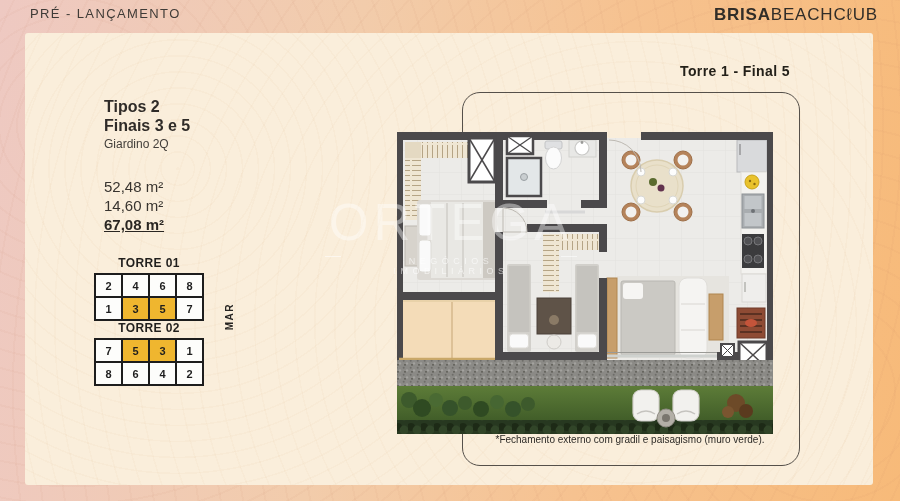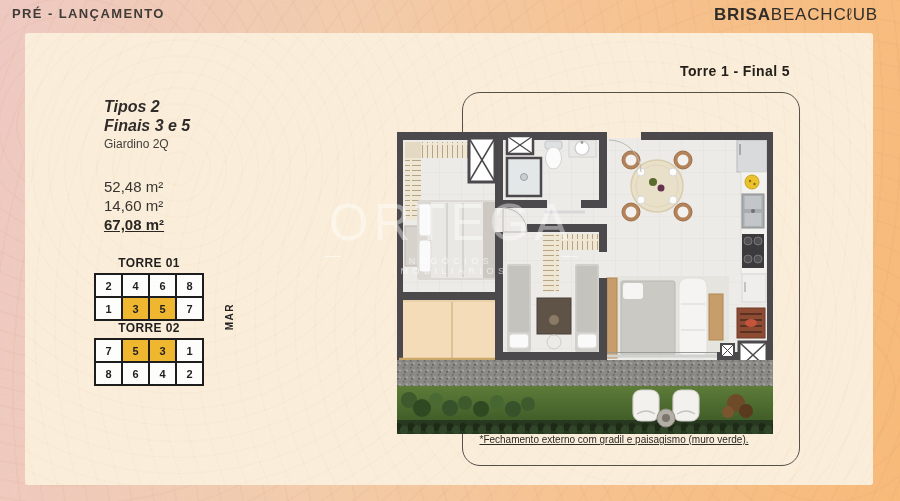--- a/index.html
+++ b/index.html
@@ -7,26 +7,26 @@
     font-family:"Liberation Sans",sans-serif;
     background:
       repeating-radial-gradient(circle at 8% 25%, rgba(190,120,90,0.05) 0 2px, rgba(190,120,90,0) 2px 18px),
       repeating-radial-gradient(circle at 92% 78%, rgba(190,120,90,0.05) 0 2px, rgba(190,120,90,0) 2px 22px),
       linear-gradient(97deg,#eec9c2 0%,#f2ccab 38%,#f6c290 66%,#f7ba79 100%);}
   .panel{position:absolute;left:25px;top:33px;width:848px;height:452px;border-radius:3px;
     background:
       repeating-radial-gradient(circle at 18% 30%, rgba(216,170,120,0.06) 0 1.5px, rgba(216,170,120,0) 1.5px 16px),
       repeating-radial-gradient(circle at 72% 64%, rgba(216,170,120,0.055) 0 1.5px, rgba(216,170,120,0) 1.5px 20px),
       #faeedb;}
-  .prelaunch{position:absolute;left:12px;top:6px;font-size:13px;font-weight:700;
+  .prelaunch{position:absolute;left:30px;top:6px;font-size:13px;font-weight:400;
     letter-spacing:1.4px;color:#3f3b37;}
   .brand{position:absolute;right:22px;top:5px;font-size:17px;color:#312d28;letter-spacing:0.8px;}
   .brand .b{font-weight:700;} .brand .l{font-weight:400;}
   .info{position:absolute;left:104px;top:97px;color:#2f2b28;}
-  .info .t1,.info .t2{font-size:16px;font-weight:700;line-height:19px;font-style:italic;}
+  .info .t1,.info .t2{font-size:16px;font-weight:700;line-height:19px;}
   .info .t3{font-size:12px;font-weight:400;line-height:19px;color:#423e3a;}
   .areas{margin-top:23px;}
   .areas div{font-size:15px;line-height:19px;color:#38342f;}
   .areas .tot{font-weight:700;color:#2a2622;text-decoration:underline;}
   .tower{position:absolute;left:93px;width:112px;}
   .tower.t1{top:256px;} .tower.t2{top:321px;}
   .ttitle{font-size:12px;font-weight:700;letter-spacing:0.4px;color:#211f1d;
     text-align:center;margin-bottom:3px;}
   .tgrid{display:grid;grid-template-columns:repeat(4,25px);grid-auto-rows:21px;gap:2px;
     background:#1d1d1d;border:2px solid #1d1d1d;width:max-content;margin:0 auto;}
@@ -40,22 +40,22 @@
   .planbox{position:absolute;left:462px;top:92px;width:336px;height:372px;
     border:1.4px solid #55504a;border-radius:18px;z-index:1;}
   .plan{position:absolute;left:395px;top:128px;z-index:2;}
   .watermark{position:absolute;left:325px;top:194px;width:252px;z-index:3;text-align:center;
     pointer-events:none;}
   .wm-title{font-size:51px;font-weight:400;letter-spacing:5px;color:rgba(255,255,255,0.42);
     line-height:58px;}
   .wm-sub{display:flex;align-items:flex-start;justify-content:center;gap:8px;margin-top:4px;
     font-size:9px;font-weight:400;letter-spacing:4.5px;color:rgba(255,255,255,0.6);}
   .wm-dash{display:inline-block;width:16px;height:0;border-top:1px solid rgba(255,255,255,0.55);}
-  .footnote{position:absolute;left:456px;top:434px;width:316px;text-align:center;
-    font-size:10px;color:#2c2a26;z-index:3;text-decoration:underline;}
+  .footnote{position:absolute;left:472px;top:434px;width:316px;text-align:center;
+    font-size:10px;color:#2c2a26;z-index:3;}
 </style>
 </head>
 <body>
 
 <div class="stage">
 
   <div class="prelaunch">PRÉ - LANÇAMENTO</div>
 
   <div class="brand"><span class="b">BRISA</span><span class="l">BEACHCℓUB</span></div>
 

